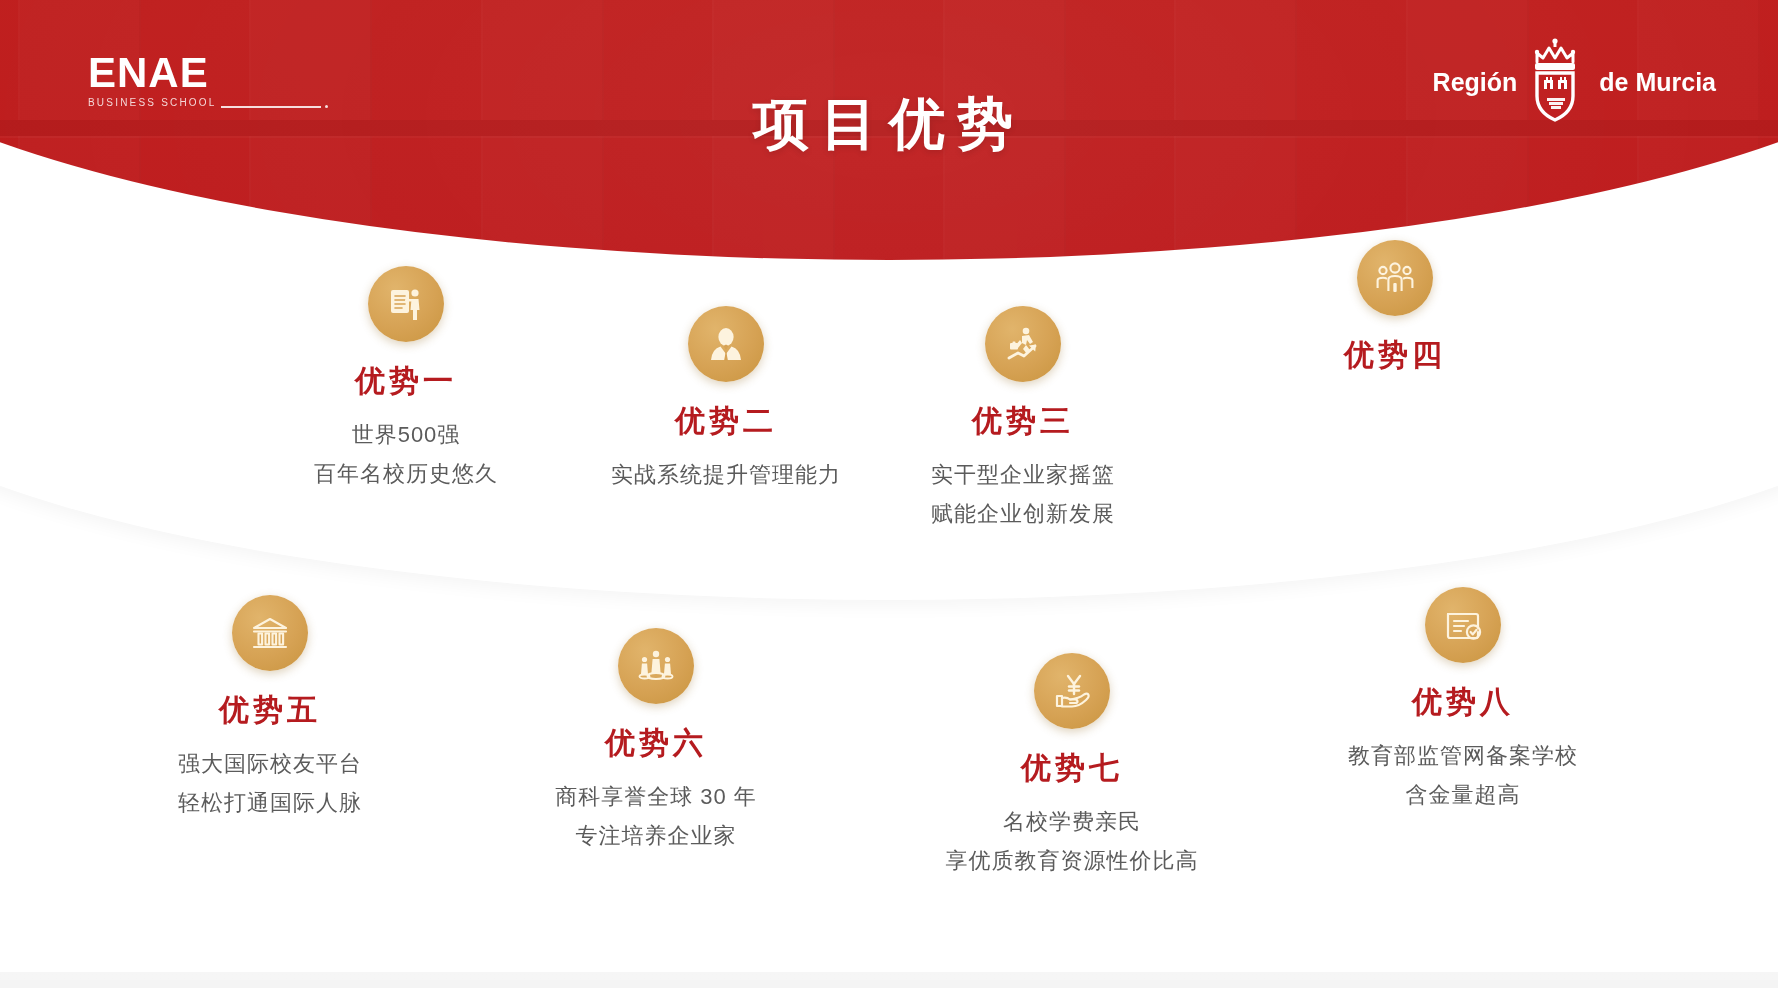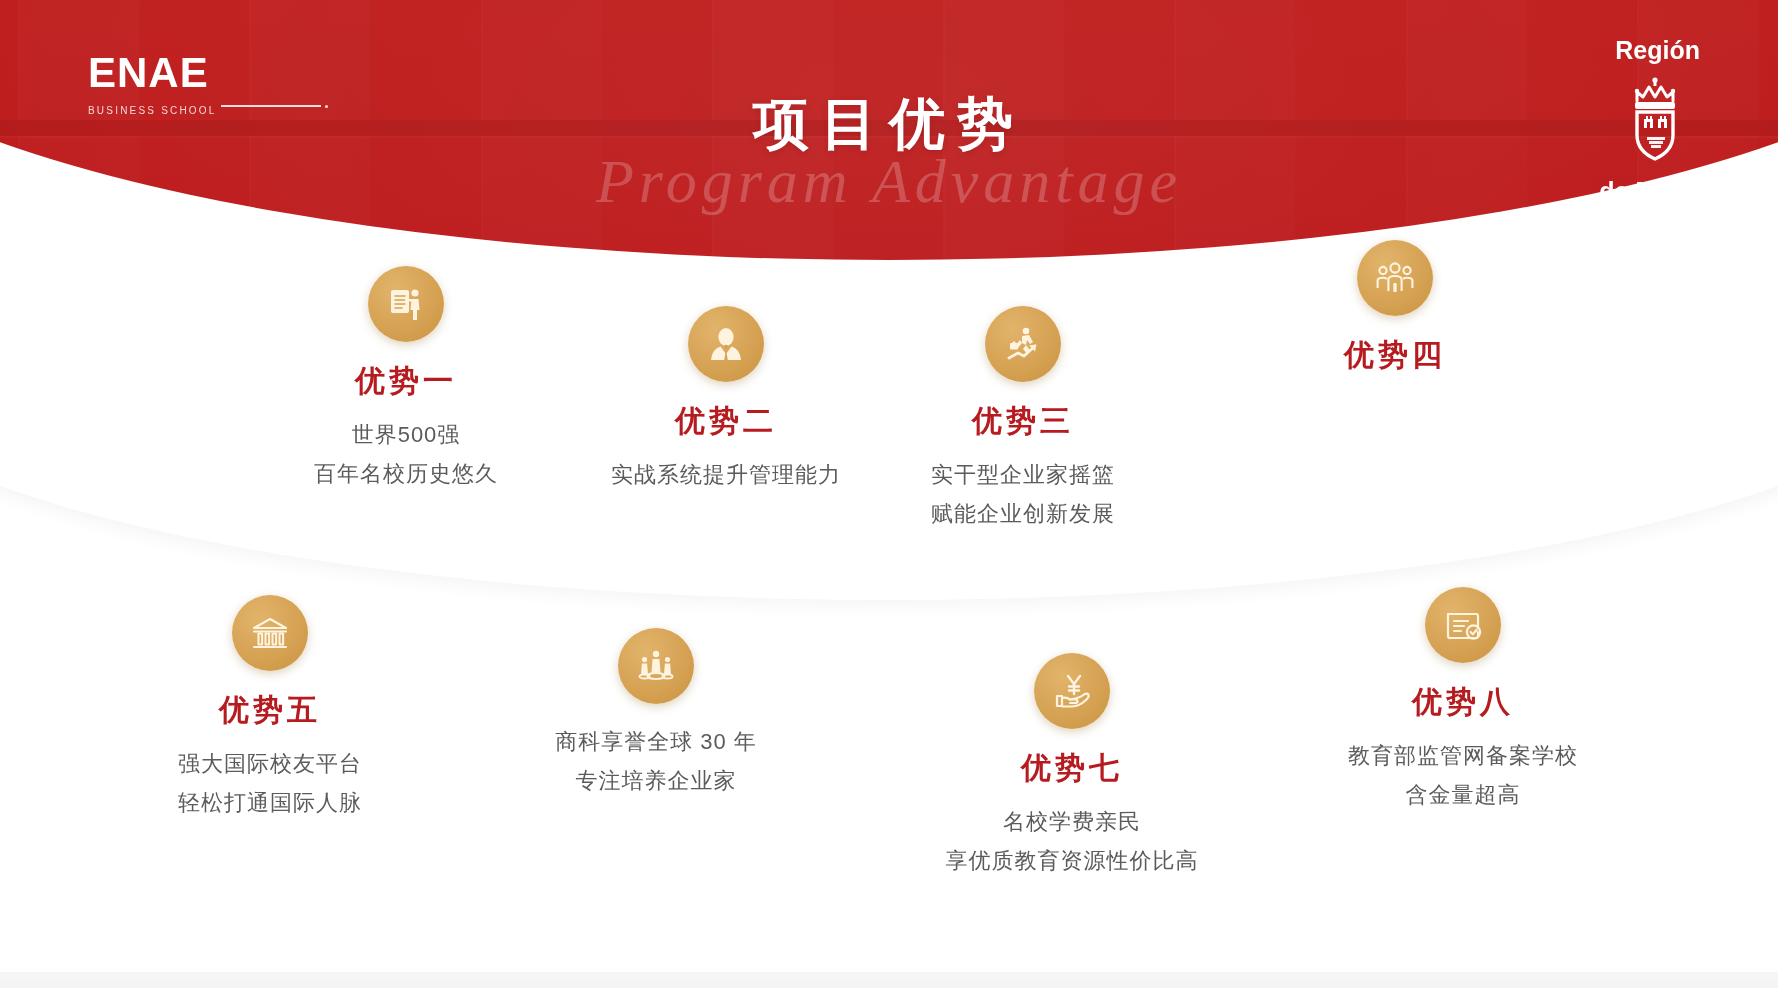--- a/index.html
+++ b/index.html
@@ -106,22 +106,22 @@
   }
   .enae-word {
     font-size: 42px;
     font-weight: bold;
     letter-spacing: 1px;
     line-height: 1;
     font-family: "Liberation Sans", sans-serif;
   }
   .enae-sub {
     display: flex;
-    align-items: flex-start;
-    margin-top: 11px;
+    align-items: flex-end;
+    margin-top: 3px;
     gap: 4px;
   }
   .enae-sub-text {
     font-size: 10px;
     letter-spacing: 2.2px;
     color: rgba(255,255,255,0.82);
     white-space: nowrap;
   }
   .enae-rule {
     flex: 1;
@@ -135,21 +135,20 @@
   }
 
   .murcia-logo {
     position: absolute;
     right: 62px;
     top: 36px;
     display: flex;
     align-items: center;
     gap: 10px;
     color: #ffffff;
-    flex-direction: column;
   }
   .murcia-txt {
     font-size: 25px;
     font-weight: bold;
     letter-spacing: 0px;
     white-space: nowrap;
   }
 
   .title-block {
     position: absolute;
@@ -300,21 +299,20 @@
           <rect x="20" y="62" width="18" height="3"></rect>
           <rect x="22" y="66" width="14" height="3"></rect>
           <rect x="24" y="70" width="10" height="3"></rect>
         </g>
       </svg>
     </span>
     <span class="murcia-txt">de Murcia</span>
   </div>
 
   <div class="title-block">
-    <div class="title-en">Program Advantage</div>
     <div class="title-cn">项目优势</div>
   </div>
 
   <div class="card" style="left:236px; top:266px;">
     <div class="icon-circle">
       <svg width="42" height="42" viewBox="0 0 42 42">
         <g fill="#fdf3de">
           <rect x="6" y="7" width="18" height="23" rx="2"></rect>
         </g>
         <g stroke="#d6a254" stroke-width="1.6" stroke-linecap="round">
@@ -427,20 +425,21 @@
           <circle cx="32.5" cy="14.5" r="2.6"></circle>
           <path d="M29.9 18.5 L35.1 18.5 L36 29 L29 29 Z"></path>
         </g>
         <g fill="none" stroke="#fdf3de" stroke-width="1.9">
           <ellipse cx="21" cy="31" rx="8.5" ry="3"></ellipse>
           <ellipse cx="9.5" cy="31.5" rx="5" ry="2"></ellipse>
           <ellipse cx="32.5" cy="31.5" rx="5" ry="2"></ellipse>
         </g>
       </svg>
     </div>
+    <div class="card-title">优势六</div>
     <div class="card-lines">
       <div class="card-line">商科享誉全球 30 年</div>
       <div class="card-line">专注培养企业家</div>
     </div>
   </div>
 
   <div class="card" style="left:902px; top:653px;">
     <div class="icon-circle">
       <svg width="42" height="42" viewBox="0 0 42 42">
         <g fill="none" stroke="#fdf3de" stroke-width="2.4" stroke-linecap="round">

